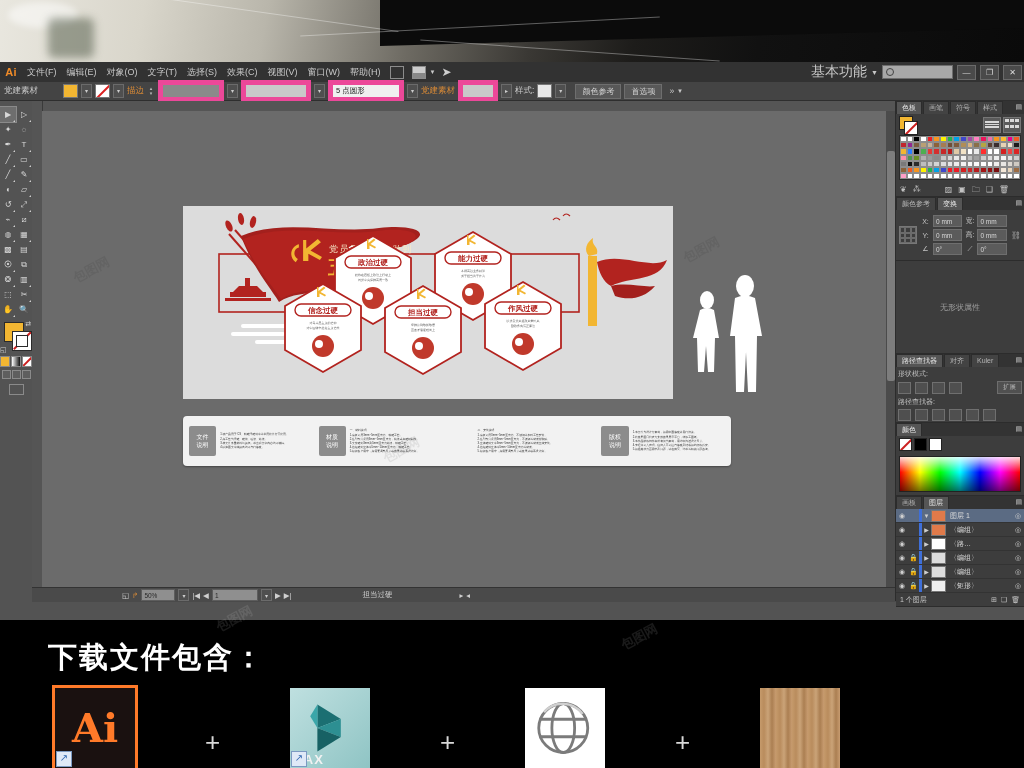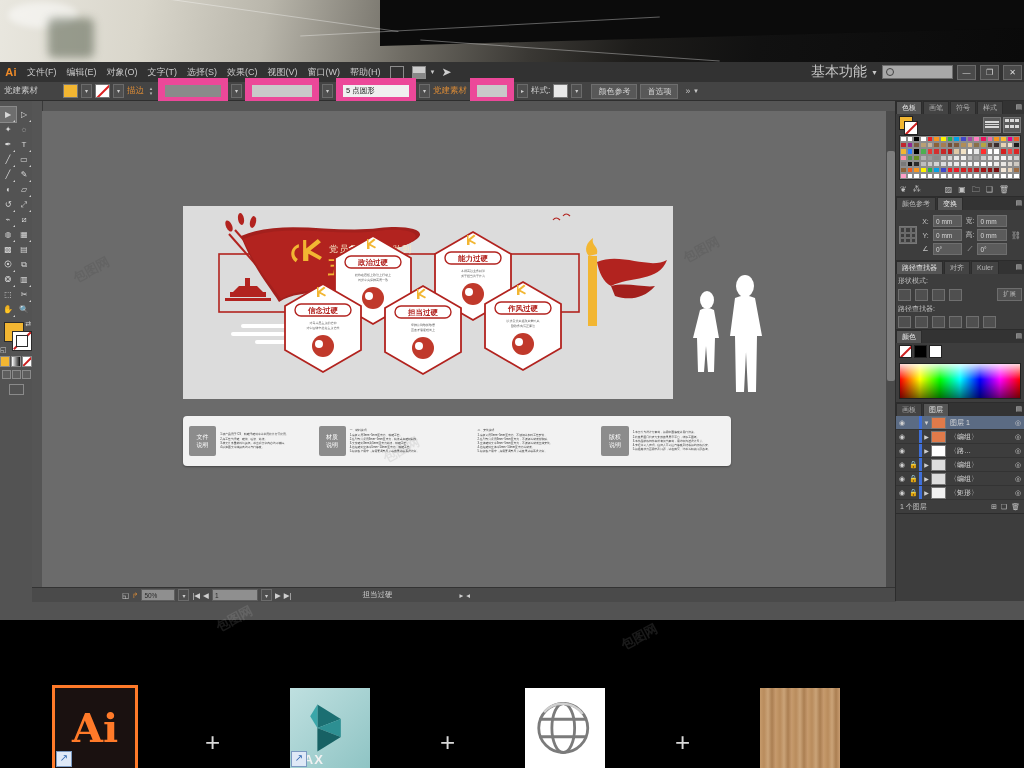--- a/index.html
+++ b/index.html
@@ -32,21 +32,21 @@
 
   .optbar{position:relative;height:18px;background:#444;border-bottom:1px solid #2e2e2e;display:flex;align-items:center;padding-left:4px;gap:3px;}
   .opt-label{font-size:8.5px;color:#c9c9c9;white-space:nowrap;}
   .opt-label.accent{color:#d98a36;}
   .sw{width:13px;height:12px;border:1px solid #777;}
   .sw.fill{background:#f2b632;}
   .sw.stroke{background:#fff;position:relative;overflow:hidden;}
   .sw.stroke:after{content:"";position:absolute;left:-2px;top:5px;width:20px;height:2px;background:#d22;transform:rotate(-45deg);}
   .sw.white{background:#e8e8e8;}
   .mini-caret{width:9px;height:12px;background:#4f4f4f;border:1px solid #6b6b6b;color:#ccc;font-size:6px;line-height:12px;text-align:center;}
-  .field{height:12px;background:#8a8a8a;border:7px solid #ec4899;}
+  .field{height:12px;background:#8a8a8a;border:5px solid #ec4899;}
   .field.lite{background:#c9c9c9;}
   .field.white{background:#f0f0f0;color:#222;font-size:7.5px;display:flex;align-items:center;padding:0 3px;}
   .btn-flat{height:13px;background:#585858;border:1px solid #6e6e6e;color:#d2d2d2;font-size:8px;display:flex;align-items:center;justify-content:center;padding:0 6px;}
   .spin{width:8px;height:12px;display:flex;flex-direction:column;justify-content:center;align-items:center;color:#bbb;font-size:5px;line-height:5px;}
 
   .tabbar{position:relative;height:14px;background:#3c3c3c;display:flex;align-items:flex-end;}
   .tab-pin{width:22px;height:14px;background:#3c3c3c;color:#999;font-size:7px;text-align:center;line-height:14px;}
   .doctab{height:13px;background:#4e4e4e;border:1px solid #2f2f2f;border-bottom:none;color:#cfcfcf;font-size:7.5px;display:flex;align-items:center;padding:0 5px;gap:5px;margin-right:2px;}
   .doctab .x{font-size:7px;color:#aaa;}
 
@@ -711,20 +711,23 @@
                 <span class="xlab">∠</span>
                 <div class="xfield">0°</div>
                 <span class="xlab">⟋</span>
                 <div class="xfield">0°</div>
               </div>
             </div>
             <span style="color:#bbb;font-size:8px;">⛓</span>
           </div>
         </div>
 
+        <div class="panel">
+          <div class="empty-note">无形状属性</div>
+        </div>
 
         <div class="panel">
           <div class="ptabs">
             <div class="ptab active">路径查找器</div>
             <div class="ptab">对齐</div>
             <div class="ptab">Kuler</div>
             <span class="pmenu">▤</span>
           </div>
           <div class="pf-label">形状模式:</div>
           <div class="icorow">
@@ -828,20 +831,21 @@
             <span>❏</span>
             <span>🗑</span>
           </div>
         </div>
 
       </div>
     </div>
   </div>
 
   <div class="promo">
+    <div class="promo-title">下载文件包含：</div>
     <div class="promo-row">
       <div class="promo-slot">
         <div class="ic ic-ai">
           <span>Ai</span>
           <div class="shortcut">↗</div>
         </div>
       </div>
       <div class="plus">+</div>
       <div class="promo-slot">
         <div class="ic ic-max">

